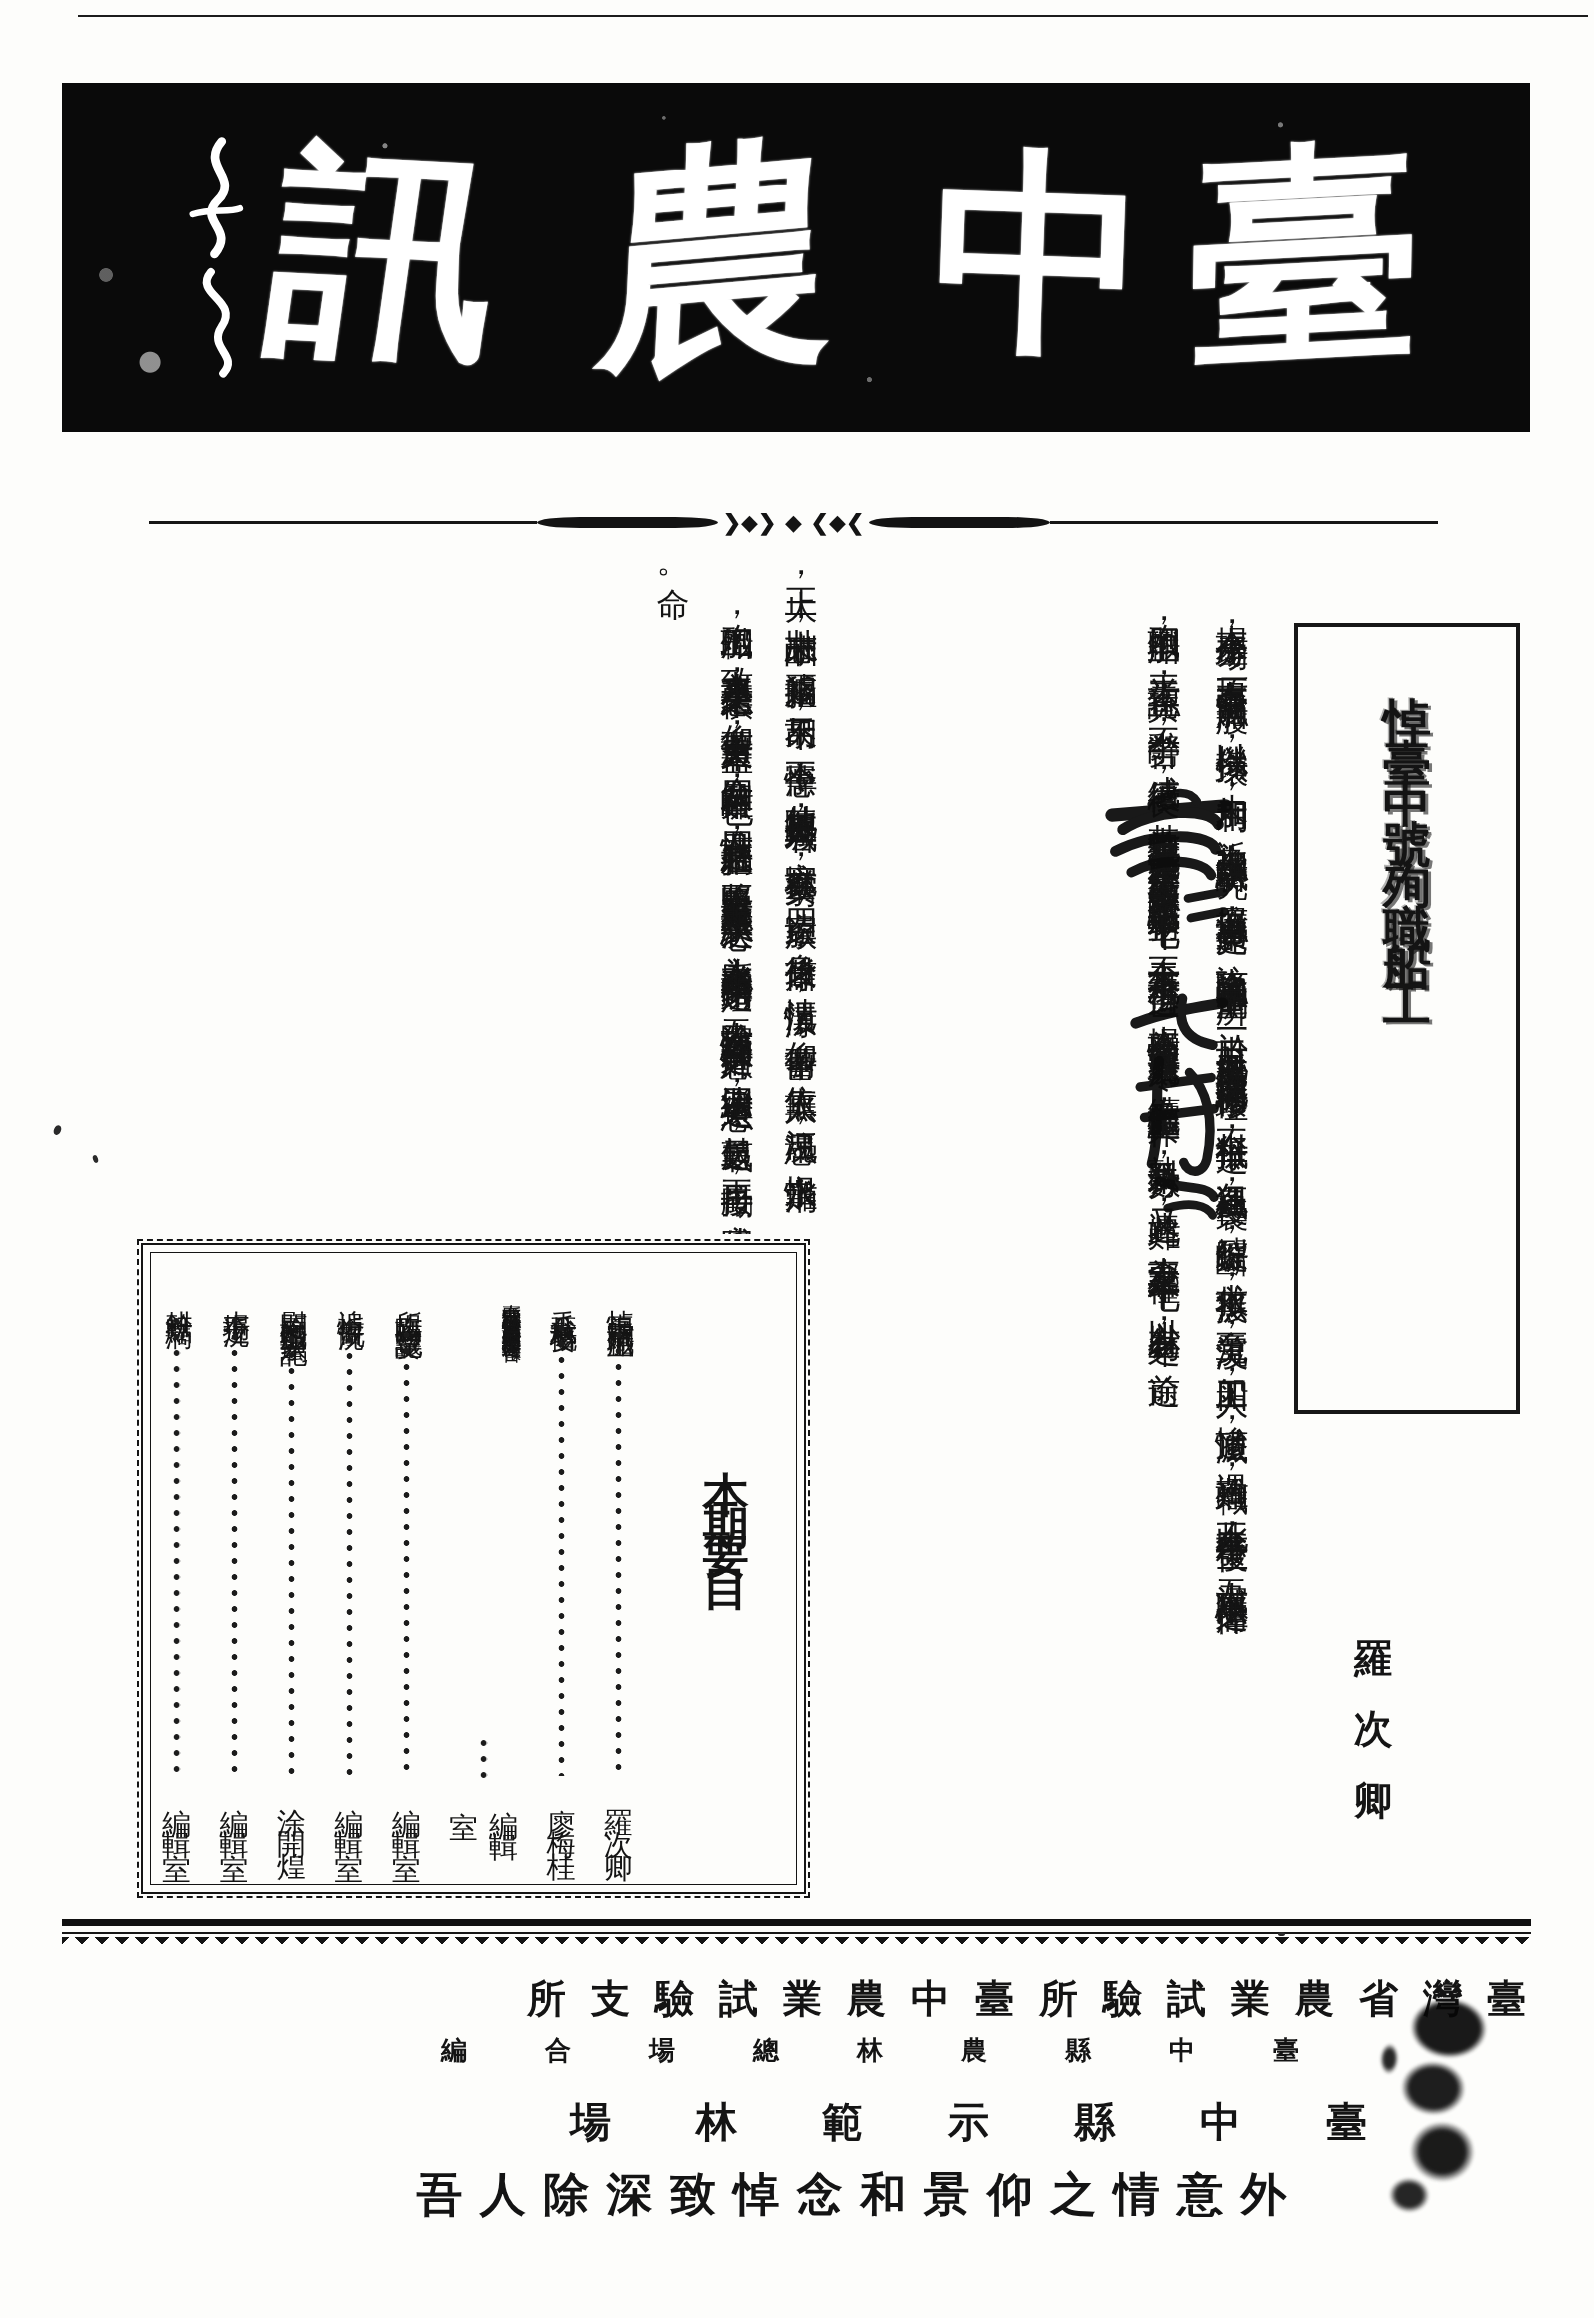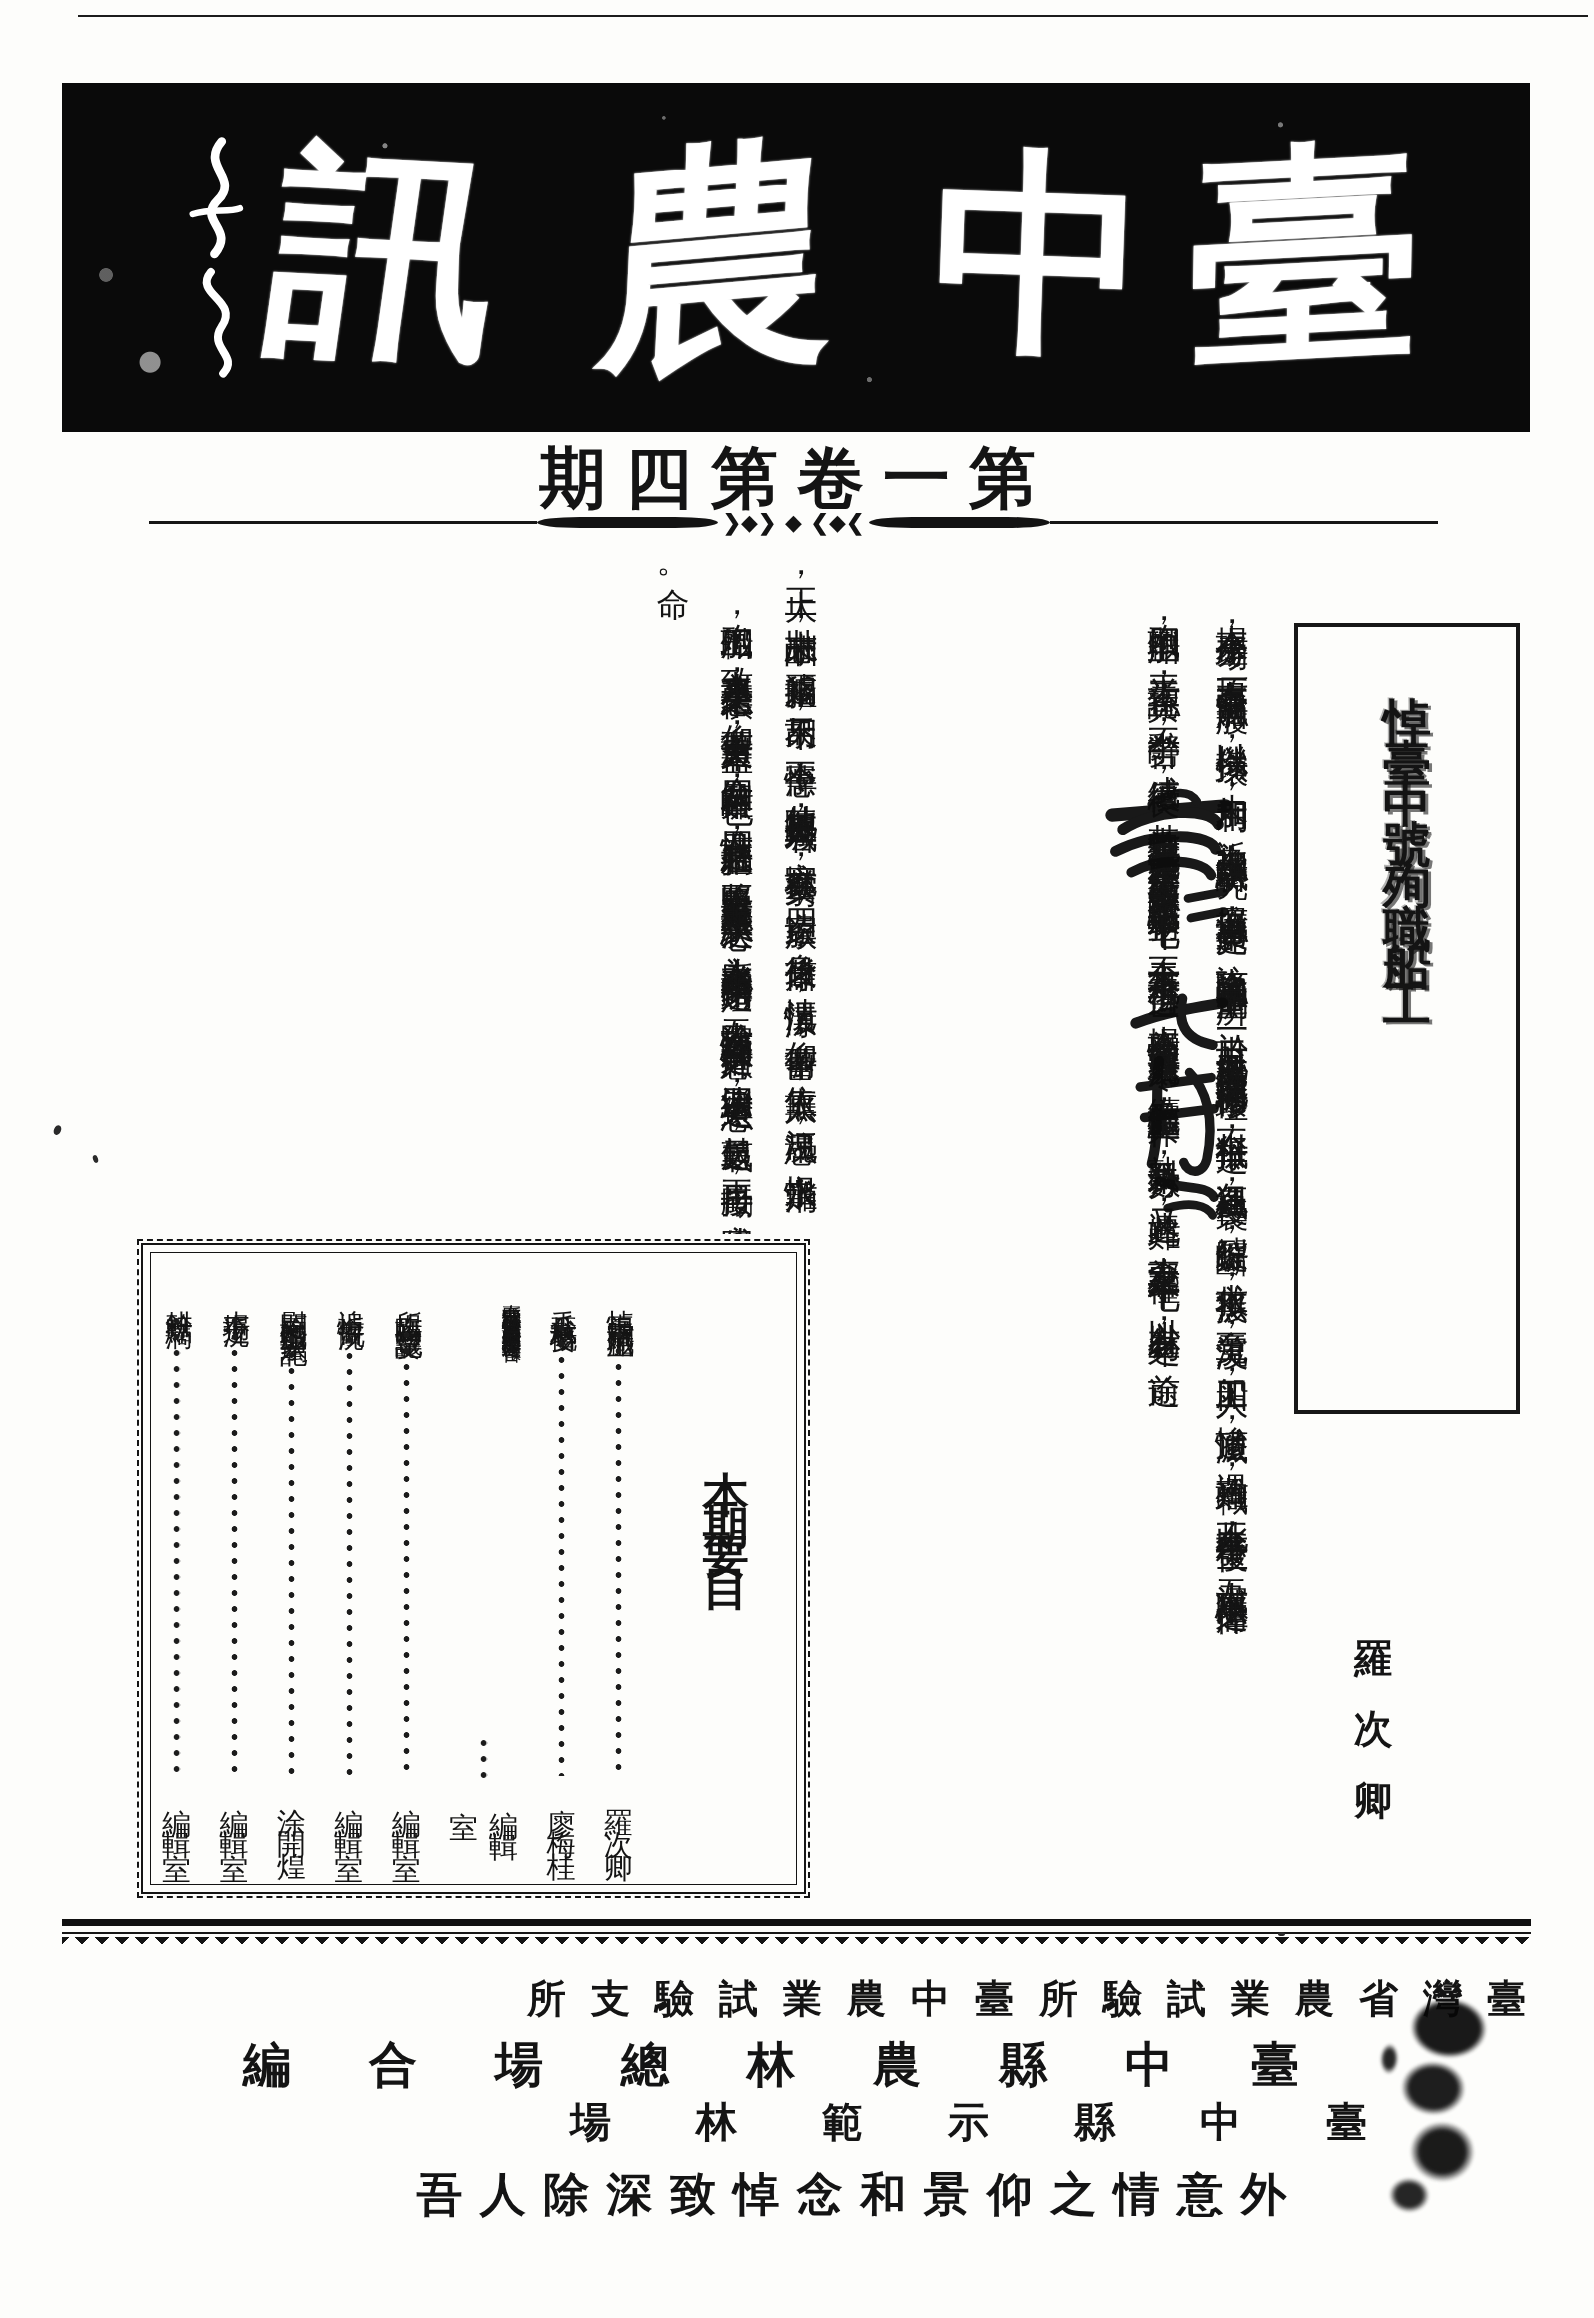--- a/index.html
+++ b/index.html
@@ -69,21 +69,21 @@
 
   
   .sep{position:absolute;left:62px;top:1919px;width:1469px;}
   .sep-bar{height:7.2px;background:#101010;}
   .sep-line{height:2.2px;background:#161616;margin-top:5.8px;}
   .sep-zigzag{height:11px;margin-top:2.9px;background:
      linear-gradient(135deg,#141414 25%,transparent 25%) 0 0/20px 11px repeat-x,
      linear-gradient(225deg,#141414 25%,transparent 25%) 0 0/20px 11px repeat-x;}
   .c-line{position:absolute;white-space:nowrap;font-weight:600;}
   .c1{top:1972px;right:43px;font-size:39px;letter-spacing:25px;}
-  .c2{top:2033px;right:217px;font-size:48px;letter-spacing:78px;}
+  .c2{top:2033px;right:217px;font-size:26px;letter-spacing:78px;}
   .c3{top:2095px;right:142px;font-size:41px;letter-spacing:85px;}
   .c4{top:2164px;right:290px;font-size:46px;letter-spacing:17.4px;font-weight:700;}
 
   
   .ink-stamp{position:absolute;left:1377px;top:1994px;width:123px;height:225px;
              transform:rotate(3deg);filter:blur(1.4px) contrast(1.15);opacity:.92;background-image:
      radial-gradient(ellipse 51px 40px at 55% 15%,#161616 60%,transparent 75%),
      radial-gradient(ellipse 43px 36px at 45% 42%,#1b1b1b 55%,transparent 75%),
      radial-gradient(ellipse 45px 42px at 55% 70%,#181818 50%,transparent 72%),
      radial-gradient(ellipse 29px 25px at 30% 90%,#222 45%,transparent 70%),
@@ -105,21 +105,20 @@
     <span class="m-char c1">中</span>
     <span class="m-char c2">農</span>
     <span class="m-char c3">訊</span>
     <svg class="m-sig" viewBox="0 0 120 360">
       <path d="M70,20 C40,55 95,70 65,100 C35,130 90,140 60,175" stroke="#fff" stroke-width="12" fill="none" stroke-linecap="round"></path>
       <path d="M55,200 C30,230 95,240 70,275 C50,305 95,315 72,340" stroke="#fff" stroke-width="11" fill="none" stroke-linecap="round"></path>
       <path d="M30,120 C55,112 80,118 95,112" stroke="#fff" stroke-width="9" fill="none" stroke-linecap="round"></path>
     </svg>
   </header>
 
-  <div class="issue-line">期四第卷一第</div>
 
   <div class="ornament">
     <span class="orn-line"></span>
     <span class="orn-cigar"></span>
     <span class="orn-g">❯◆❯</span>
     <span class="orn-g">◆</span>
     <span class="orn-g">❮◆❮</span>
     <span class="orn-cigar"></span>
     <span class="orn-line"></span>
   </div>

